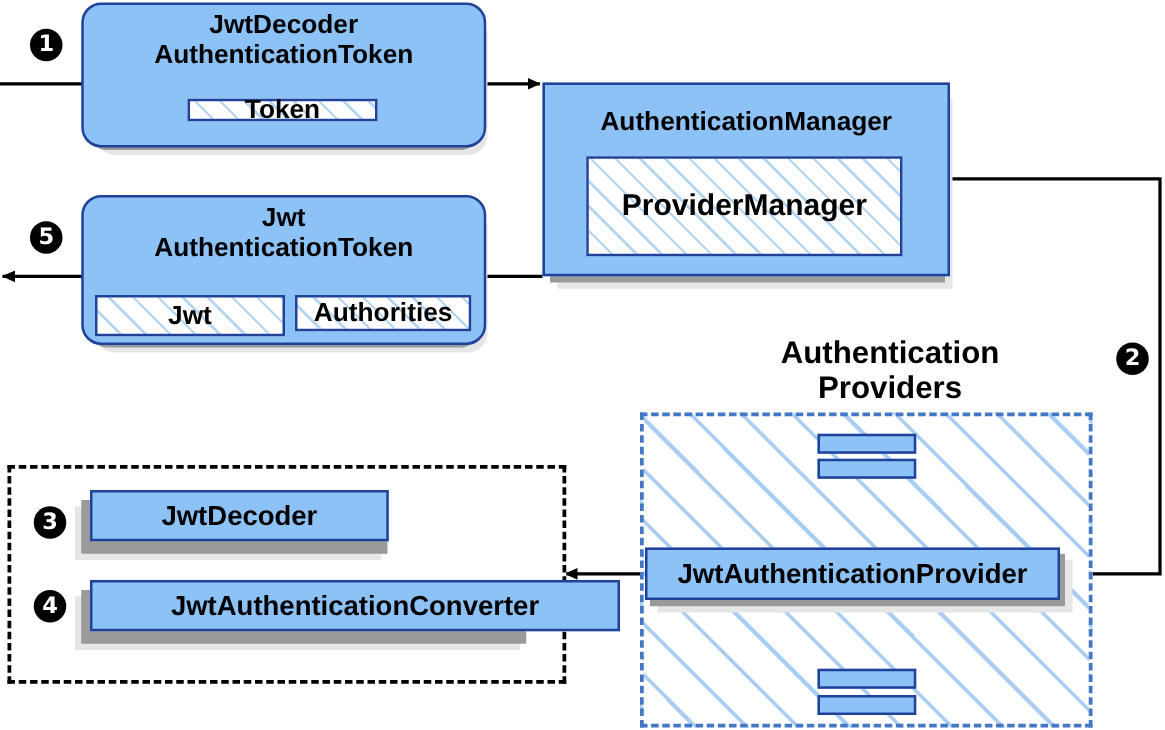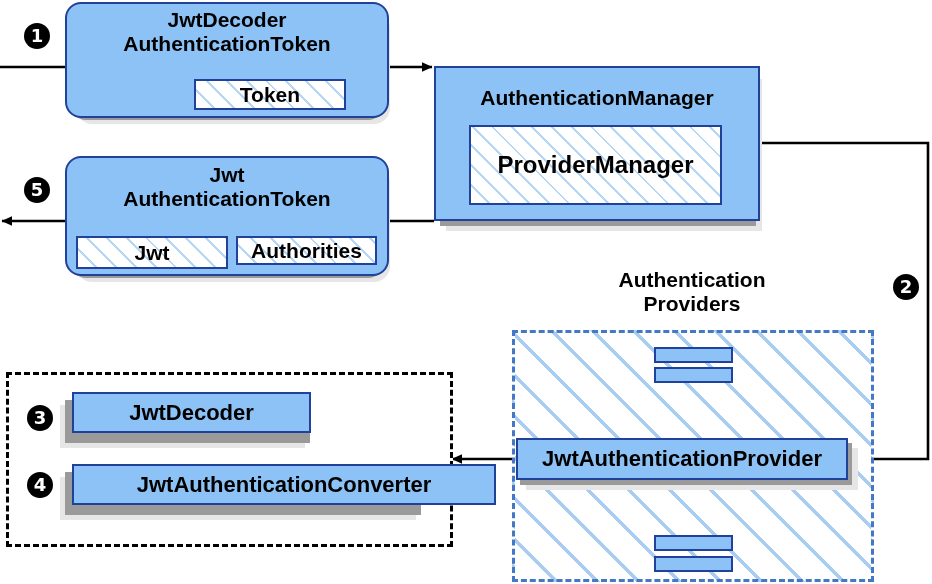--- a/index.html
+++ b/index.html
@@ -169,21 +169,21 @@
 
     <g>
       <line x1="693" y1="398" x2="693" y2="430" stroke="#000" stroke-width="5" marker-start="url(#arrowUp)" marker-end="url(#arrowUp)"></line>
     </g>
 
     <g>
       <line x1="693" y1="490" x2="693" y2="528" stroke="#000" stroke-width="5" marker-start="url(#arrowUp)" marker-end="url(#arrowUp)"></line>
     </g>
   </svg>
 
-  <div class="caption" style="left:512px; top:268px; width:360px; font-size:21px;">
+  <div class="caption" style="left:532px; top:268px; width:360px; font-size:25px;">
     <div>Authentication</div>
     <div>Providers</div>
   </div>
 
   <div class="dashbox-hatched" style="left:512px; top:330px; width:362px; height:252px;"></div>
 
   <div class="minibar" style="left:654px; top:347px; width:79px; height:16px;"></div>
   <div class="minibar" style="left:654px; top:367px; width:79px; height:16px;"></div>
 
   <div class="minibar" style="left:654px; top:535px; width:79px; height:16px;"></div>
@@ -195,21 +195,21 @@
     <span>JwtAuthenticationProvider</span>
   </div>
 
   <div class="shadow-outer rounded" style="left:76px; top:12px; width:314px; height:112px;"></div>
   <div class="shadow-inner rounded" style="left:70px; top:8px; width:314px; height:112px;"></div>
   <div class="bluebox rounded" style="left:65px; top:2px; width:324px; height:116px;"></div>
   <div class="box-title" style="left:65px; top:8px; width:324px; font-size:21px;">
     <div>JwtDecoder</div>
     <div>AuthenticationToken</div>
   </div>
-  <div class="hatchbox" style="left:150px; top:79px; width:152px; height:31px; font-size:21px;margin-left:44px;">
+  <div class="hatchbox" style="left:150px; top:79px; width:152px; height:18px; font-size:21px;">
     <span>Token</span>
   </div>
 
   <div class="shadow-outer rounded" style="left:76px; top:166px; width:314px; height:116px;"></div>
   <div class="shadow-inner rounded" style="left:70px; top:162px; width:314px; height:116px;"></div>
   <div class="bluebox rounded" style="left:65px; top:156px; width:324px; height:120px;"></div>
   <div class="box-title" style="left:65px; top:163px; width:324px; font-size:21px;">
     <div>Jwt</div>
     <div>AuthenticationToken</div>
   </div>

